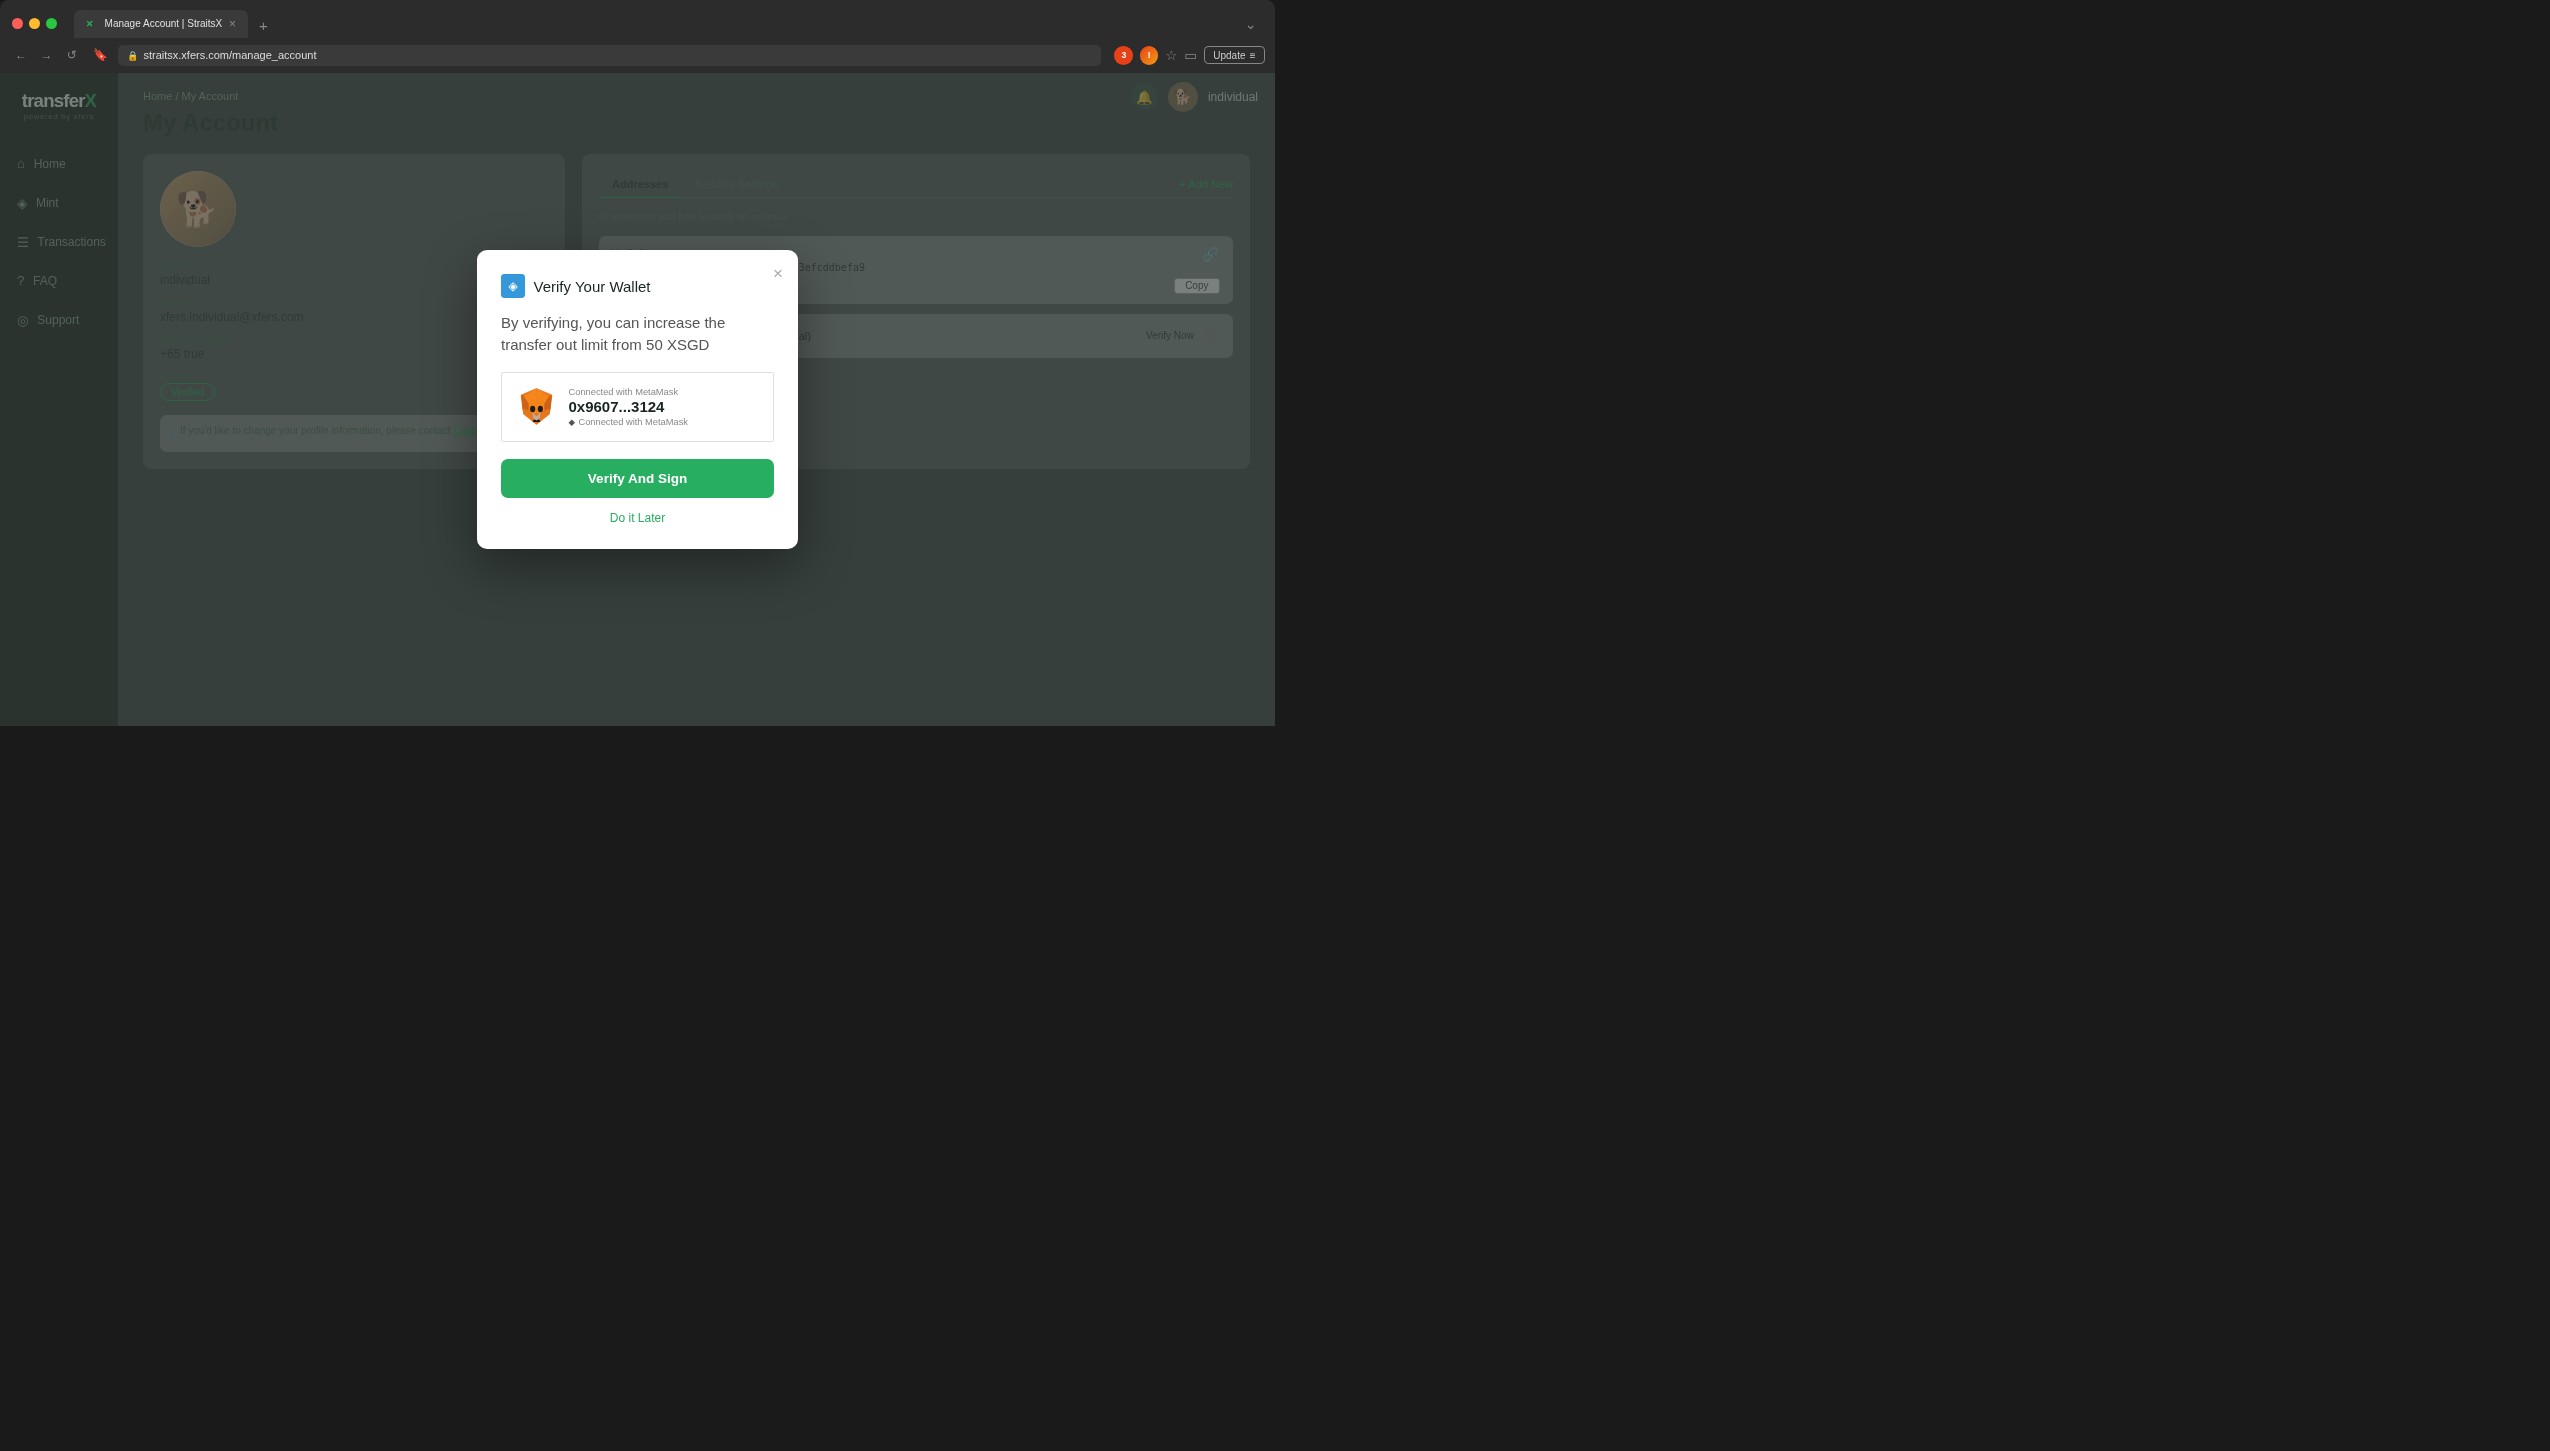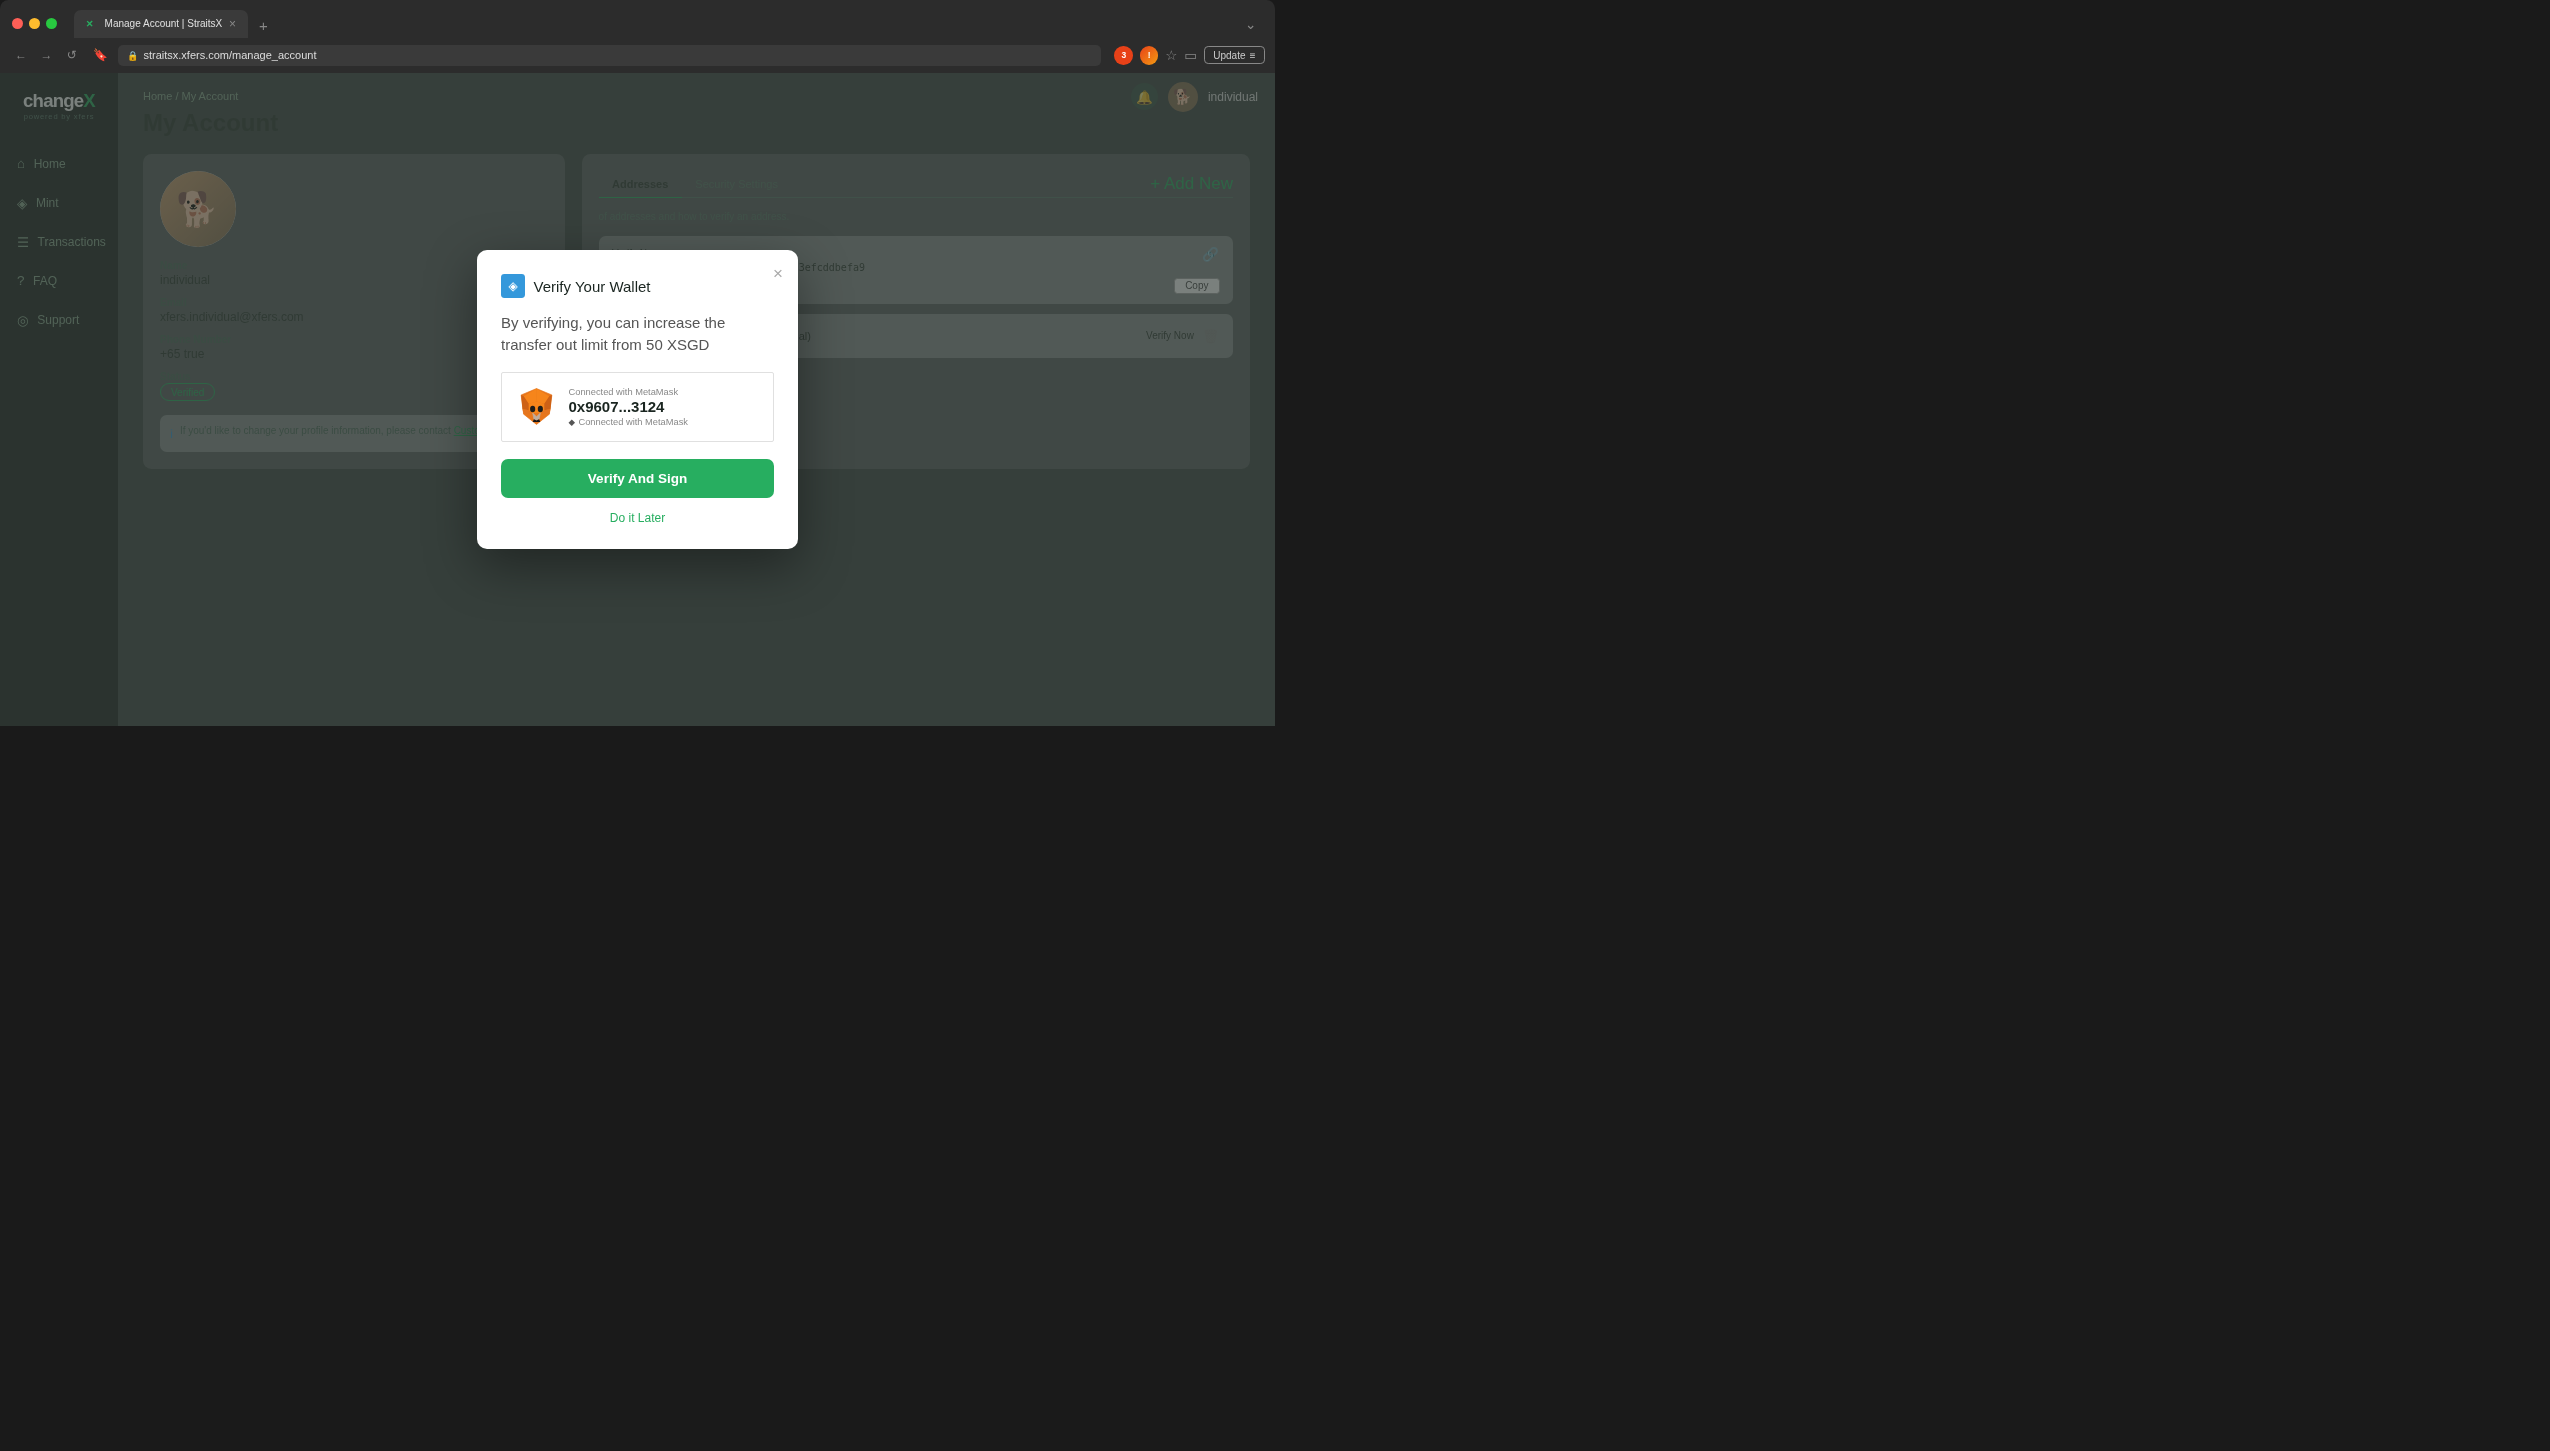--- a/index.html
+++ b/index.html
@@ -318,21 +318,21 @@
     .tab-item.active {
       color: #2c3830;
       border-bottom: 1.7px solid #27ae60;
       font-weight: 600;
       margin-bottom: -1.7px;
     }
 
     .add-new-btn {
       margin-left: auto;
       color: #27ae60;
-      font-size: 17px;
+      font-size: 11px;
       cursor: pointer;
       display: flex;
       align-items: center;
       gap: 3.4px;
     }
 
     .address-info-text {
       font-size: 10px;
       color: #5a7a6a;
       margin-bottom: 13.5px;
@@ -591,21 +591,21 @@
       </button>
     </div>
   </div>
 </div>
 
 <div class="page">
 
   <div class="sidebar">
     <div class="logo">
       <div class="logo-text">
-        <span>change</span><span class="logo-x">X</span>
+        <span>transfer</span><span class="logo-x">X</span>
       </div>
       <div class="logo-sub">powered by xfers</div>
     </div>
 
     <nav class="nav-items">
       <div class="nav-item">
         <span class="nav-item-icon">⌂</span>
         <span>Home</span>
       </div>
       <div class="nav-item">

